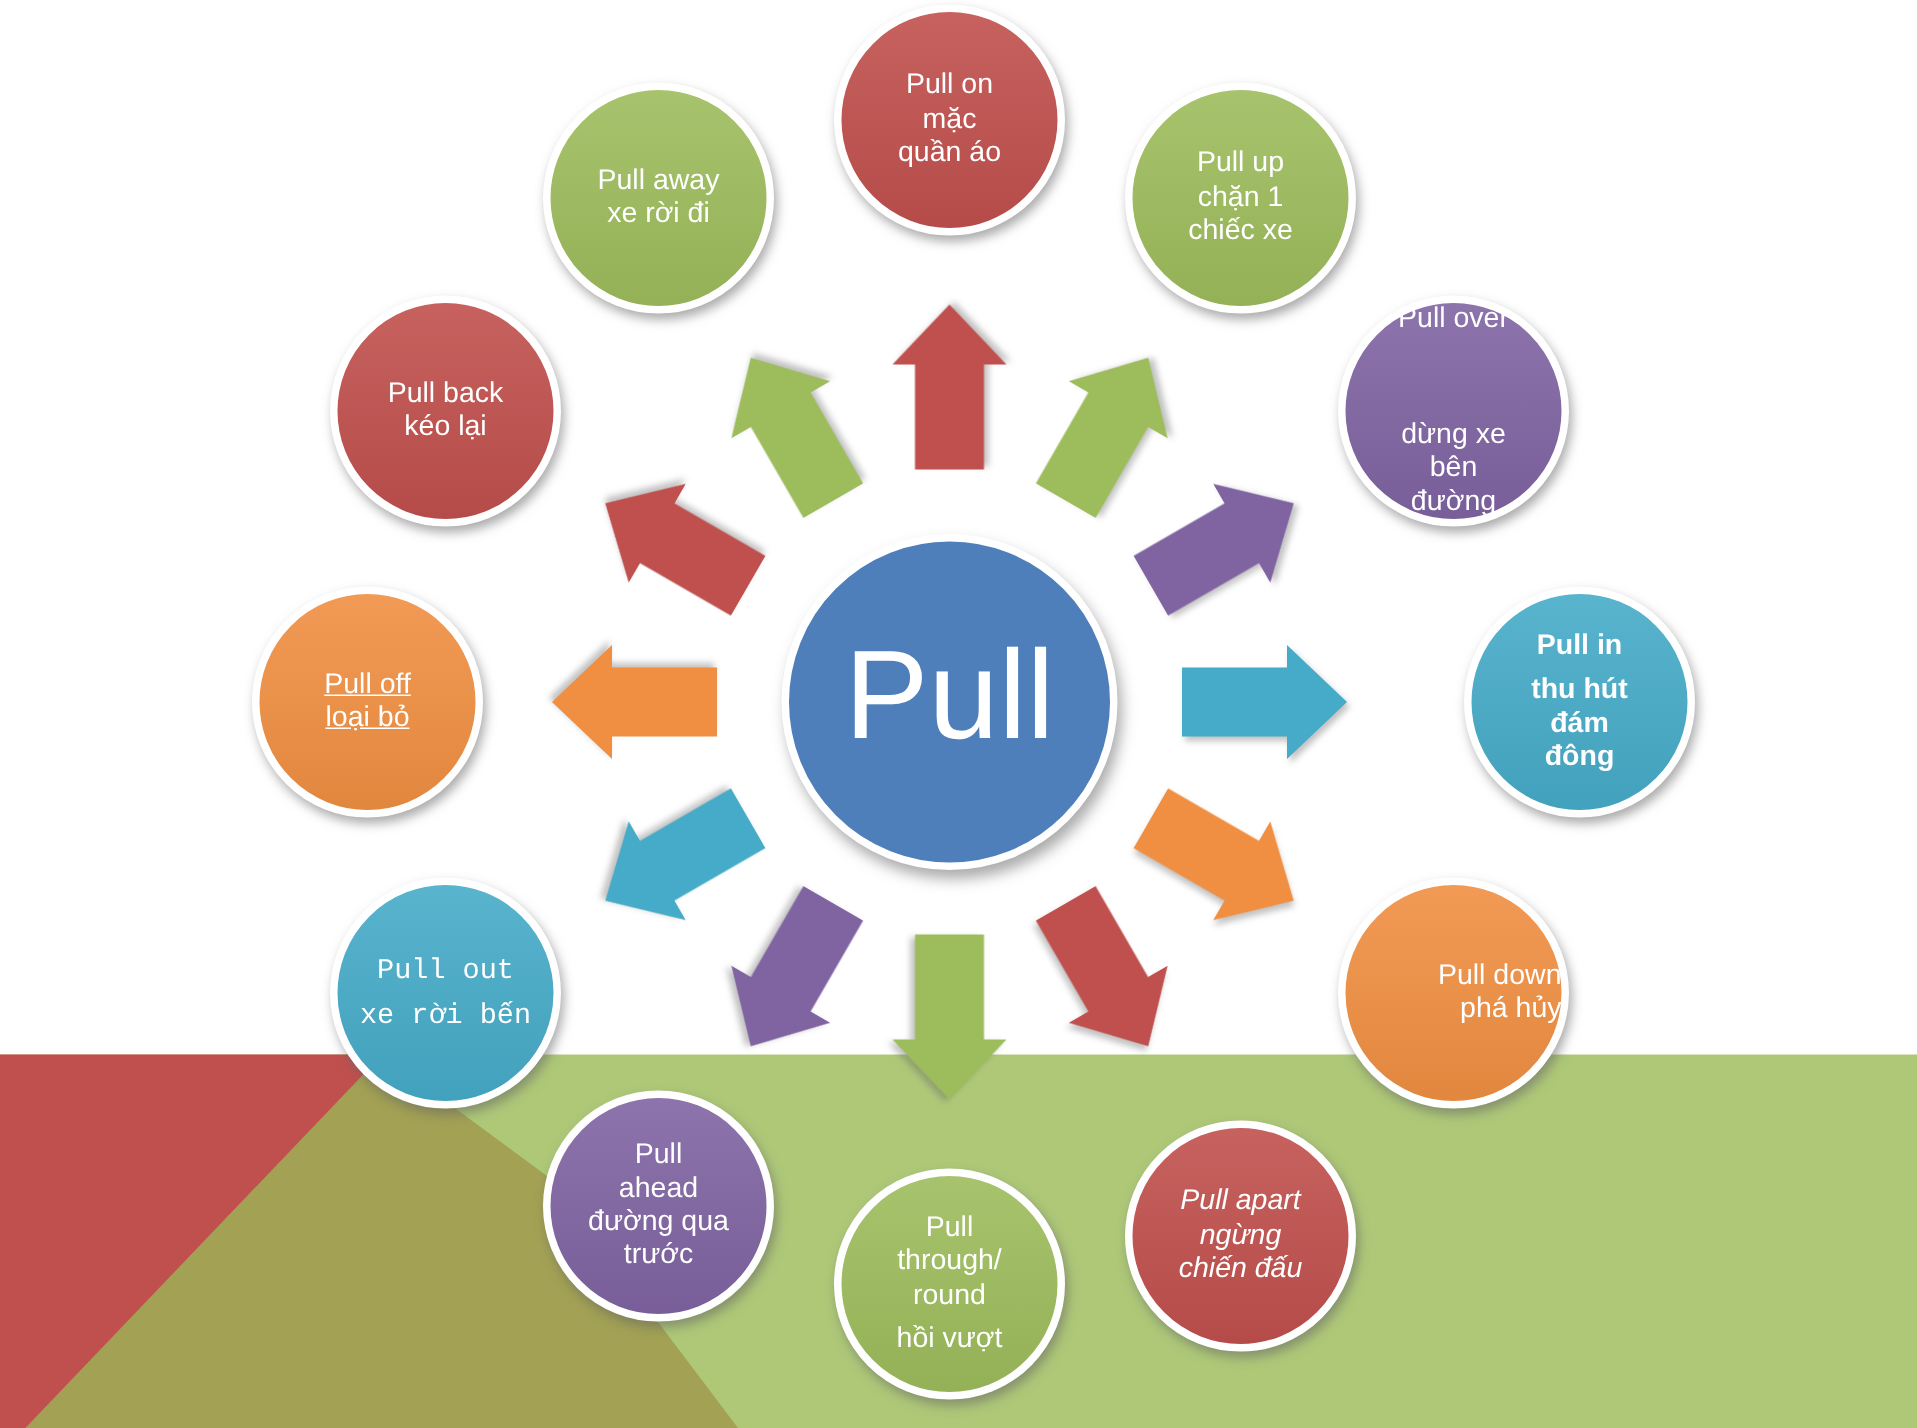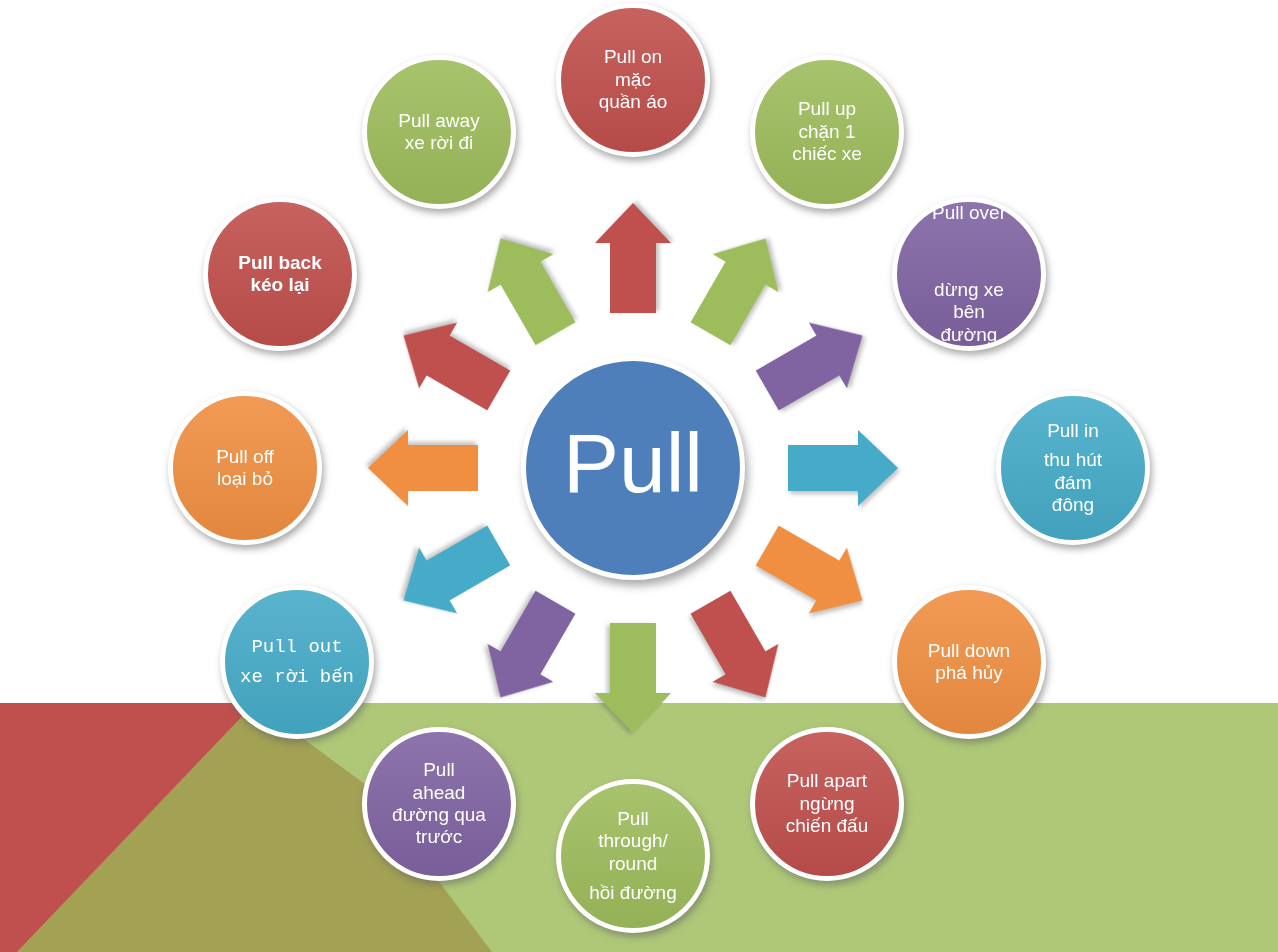--- a/index.html
+++ b/index.html
@@ -88,55 +88,55 @@
         <div class="en">Pull over</div>
         <div class="vi">dừng xe
 bên
 đường</div>
       </div>
       <div class="arrow" style="transform: rotate(0deg);">
         <svg width="110" height="76" viewBox="0 0 110 76">
           <path d="M0,15 H70 V0 L110,38 L70,76 V61 H0 Z" fill="#46abc8"></path>
         </svg>
       </div>
-      <div class="bubble" style="--c: #46abc8; left: 996px; top: 391px;">
+      <div class="bubble" style="--c: #46abc8; left: 976px; top: 391px; font-weight: bold;">
         <div class="en">Pull in</div>
         <div class="vi gap">thu hút
 đám
 đông</div>
       </div>
       <div class="arrow" style="transform: rotate(30deg);">
         <svg width="110" height="76" viewBox="0 0 110 76">
           <path d="M0,15 H70 V0 L110,38 L70,76 V61 H0 Z" fill="#f08f42"></path>
         </svg>
       </div>
-      <div class="bubble" style="--c: #f08f42; left: 892px; top: 585px;">
+      <div class="bubble" style="--c: #f08f42; left: 892px; top: 585px; align-items: flex-end;">
         <div class="en">Pull down</div>
         <div class="vi">phá hủy</div>
       </div>
       <div class="arrow" style="transform: rotate(60deg);">
         <svg width="110" height="76" viewBox="0 0 110 76">
           <path d="M0,15 H70 V0 L110,38 L70,76 V61 H0 Z" fill="#c0504d"></path>
         </svg>
       </div>
-      <div class="bubble" style="--c: #c0504d; left: 750px; top: 727px;">
+      <div class="bubble" style="--c: #c0504d; left: 750px; top: 747px; font-style: italic;">
         <div class="en">Pull apart</div>
         <div class="vi">ngừng
 chiến đấu</div>
       </div>
       <div class="arrow" style="transform: rotate(90deg);">
         <svg width="110" height="76" viewBox="0 0 110 76">
           <path d="M0,15 H70 V0 L110,38 L70,76 V61 H0 Z" fill="#9dbc5c"></path>
         </svg>
       </div>
       <div class="bubble" style="--c: #9dbc5c; left: 556px; top: 779px;">
         <div class="en">Pull
 through/
 round</div>
-        <div class="vi gap">hồi đường</div>
+        <div class="vi gap">hồi vượt</div>
       </div>
       <div class="arrow" style="transform: rotate(120deg);">
         <svg width="110" height="76" viewBox="0 0 110 76">
           <path d="M0,15 H70 V0 L110,38 L70,76 V61 H0 Z" fill="#8064a2"></path>
         </svg>
       </div>
       <div class="bubble" style="--c: #8064a2; left: 362px; top: 727px;">
         <div class="en">Pull
 ahead</div>
         <div class="vi">đường qua
@@ -149,30 +149,30 @@
       </div>
       <div class="bubble" style="--c: #46abc8; left: 220px; top: 585px; font-family: Liberation Mono, monospace;">
         <div class="en">Pull out</div>
         <div class="vi gap">xe rời bến</div>
       </div>
       <div class="arrow" style="transform: rotate(180deg);">
         <svg width="110" height="76" viewBox="0 0 110 76">
           <path d="M0,15 H70 V0 L110,38 L70,76 V61 H0 Z" fill="#f08f42"></path>
         </svg>
       </div>
-      <div class="bubble" style="--c: #f08f42; left: 168px; top: 391px;">
+      <div class="bubble" style="--c: #f08f42; left: 168px; top: 391px; text-decoration: underline;">
         <div class="en">Pull off</div>
         <div class="vi">loại bỏ</div>
       </div>
       <div class="arrow" style="transform: rotate(210deg);">
         <svg width="110" height="76" viewBox="0 0 110 76">
           <path d="M0,15 H70 V0 L110,38 L70,76 V61 H0 Z" fill="#c0504d"></path>
         </svg>
       </div>
-      <div class="bubble" style="--c: #c0504d; left: 203px; top: 197px; font-weight: bold;">
+      <div class="bubble" style="--c: #c0504d; left: 220px; top: 197px;">
         <div class="en">Pull back</div>
         <div class="vi">kéo lại</div>
       </div>
       <div class="arrow" style="transform: rotate(240deg);">
         <svg width="110" height="76" viewBox="0 0 110 76">
           <path d="M0,15 H70 V0 L110,38 L70,76 V61 H0 Z" fill="#9dbc5c"></path>
         </svg>
       </div>
       <div class="bubble" style="--c: #9dbc5c; left: 362px; top: 55px;">
         <div class="en">Pull away</div>

